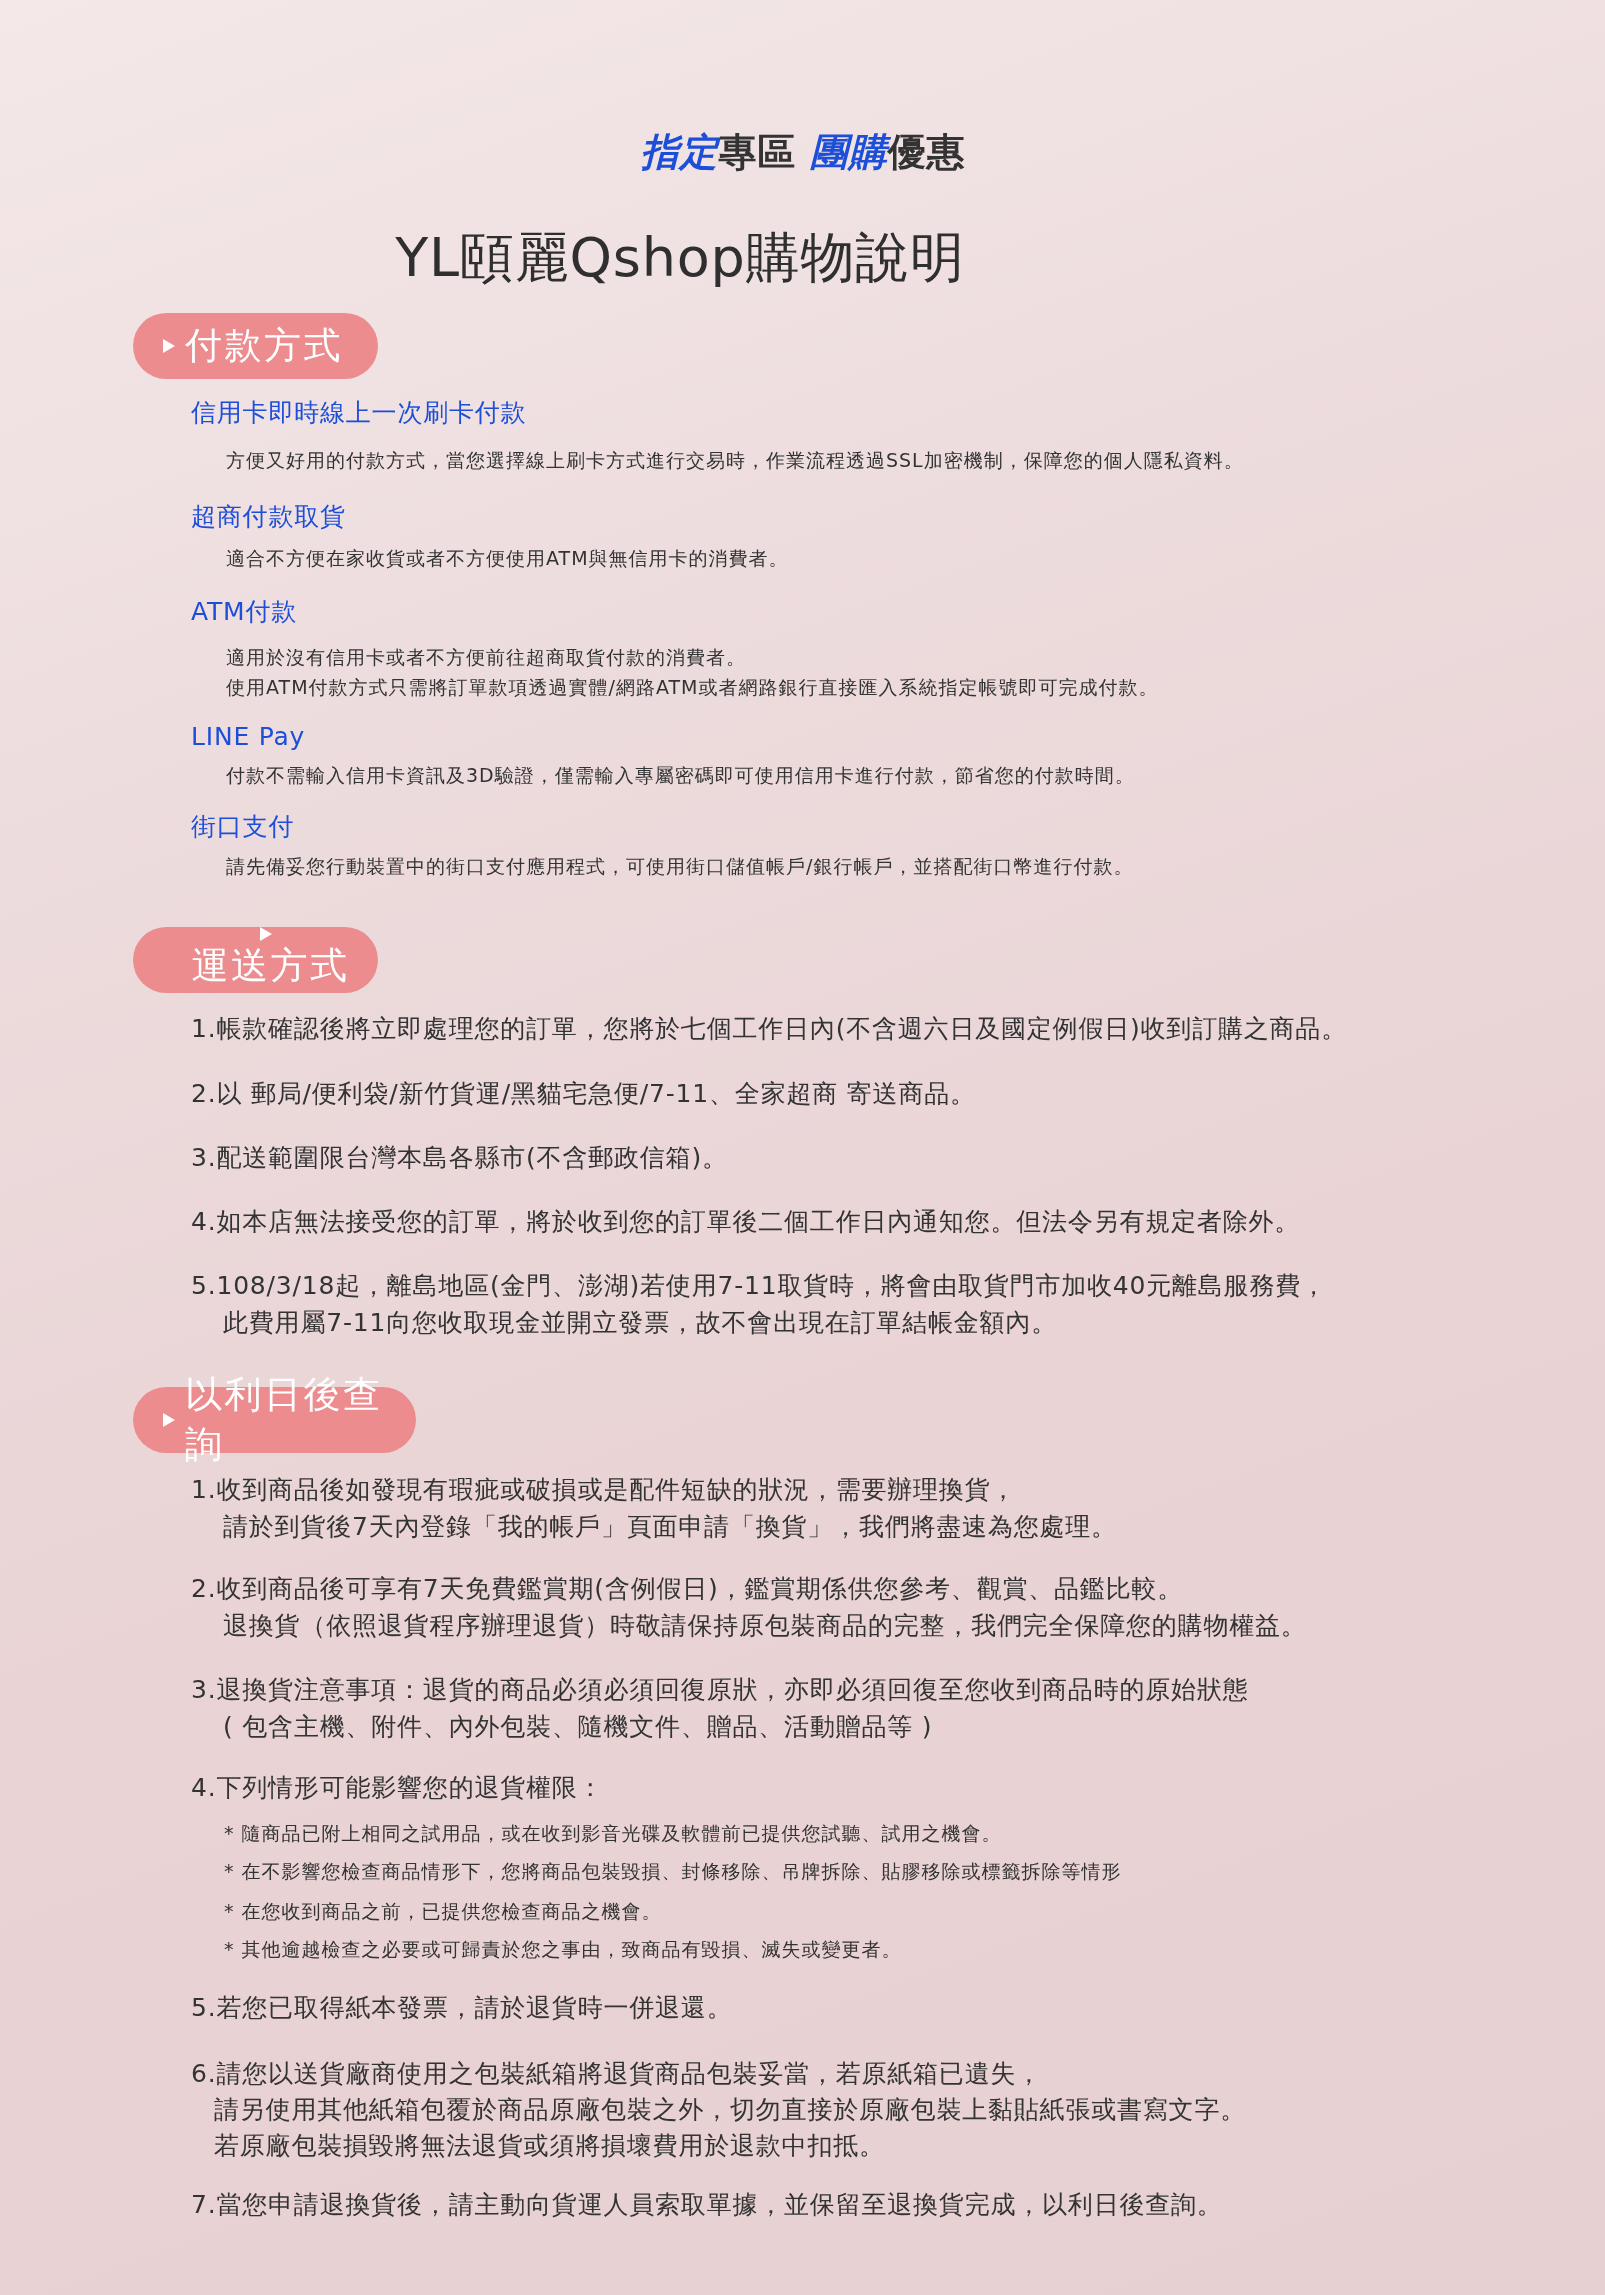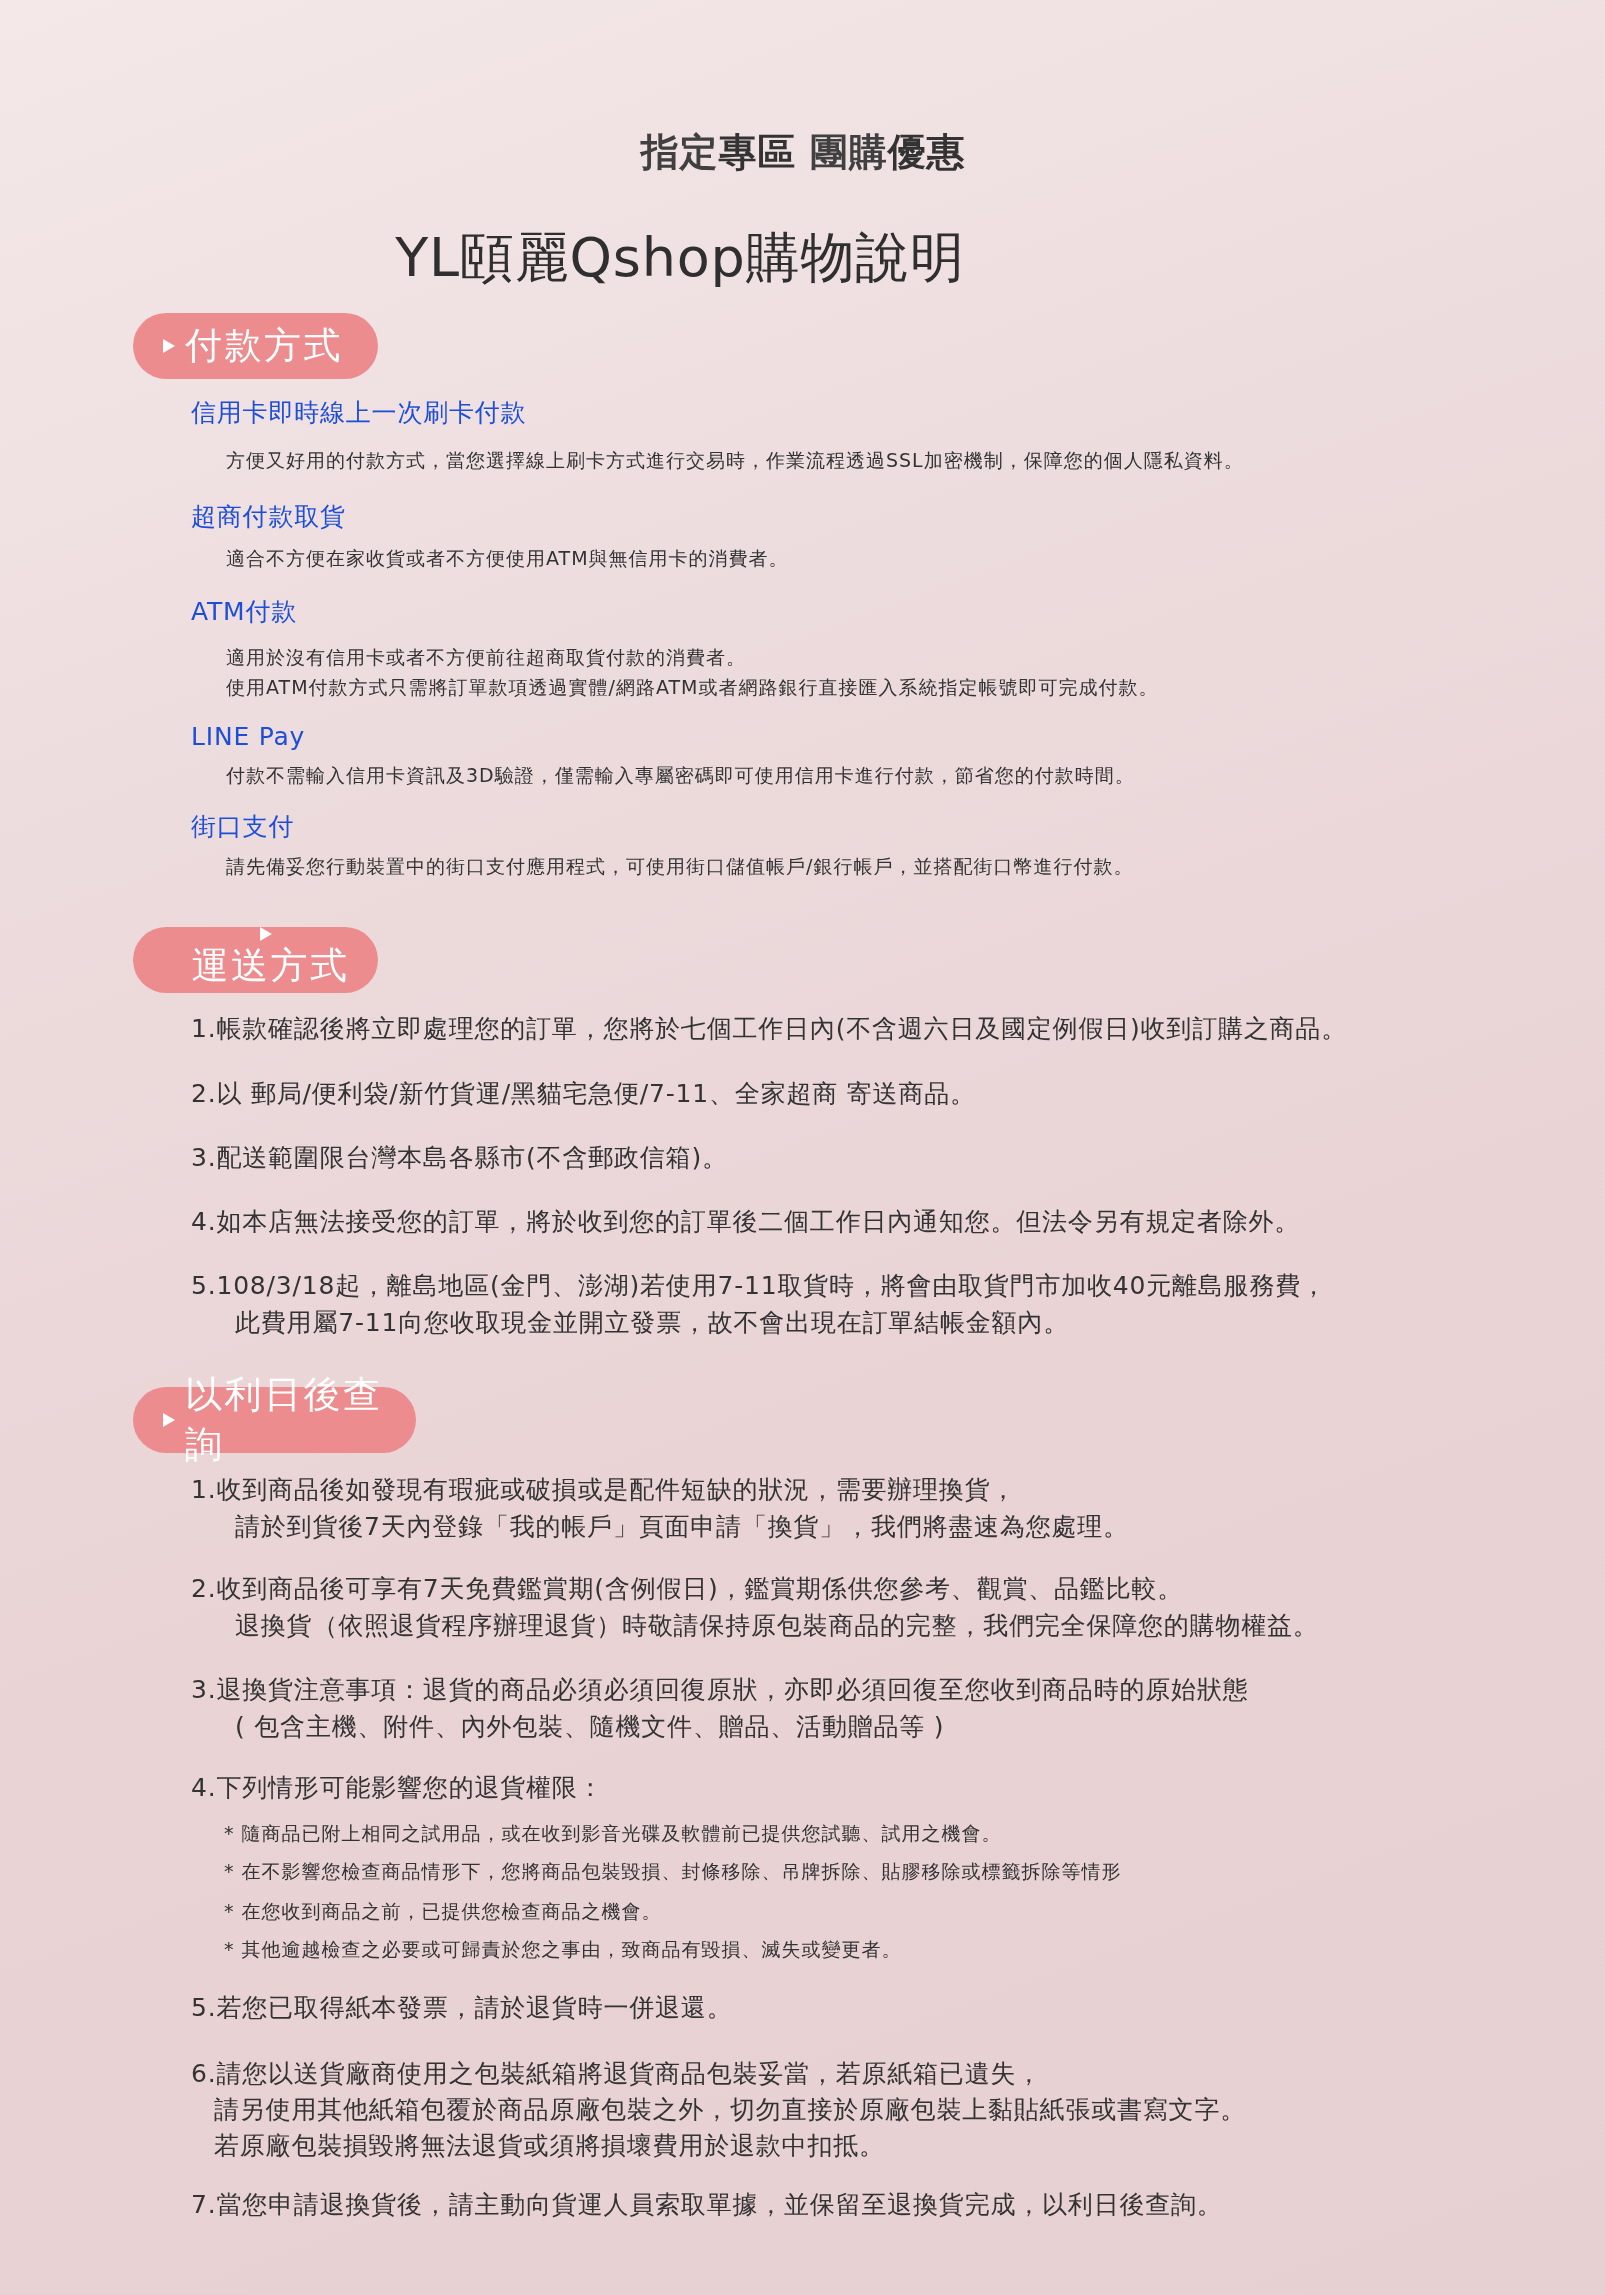--- a/index.html
+++ b/index.html
@@ -13,21 +13,21 @@
     color: #333333;
   }
   .abs { position: absolute; white-space: nowrap; }
   .promo {
     left: 0; width: 1606px; top: 127px;
     text-align: center;
     font-size: 38px; font-weight: bold; line-height: 50px;
     color: #333333;
     letter-spacing: 0.8px;
   }
-  .promo .red { color: #404040; }
+  .promo .red { color: #1d4ed8; font-style: italic; }
   .page-title {
     left: 0; width: 1360px; top: 220px;
     text-align: center;
     font-size: 54px; line-height: 75px;
     color: #2f2f2f;
     letter-spacing: 0.8px;
   }
   .pill {
     position: absolute;
     left: 133px;
@@ -61,21 +61,21 @@
     font-size: 19px; line-height: 28.4px;
     color: #333333;
     letter-spacing: 1px;
   }
   .item {
     left: 191px;
     font-size: 25px; line-height: 37px;
     color: #333333;
     letter-spacing: 0.8px;
   }
-  .item.cont { left: 235px; }
+  .item.cont { left: 223px; }
   .item.cont2 { left: 214px; }
   .sub {
     left: 224px;
     font-size: 19px; line-height: 28.4px;
     color: #333333;
     letter-spacing: 1px;
   }
 </style>
 </head>
 <body>

